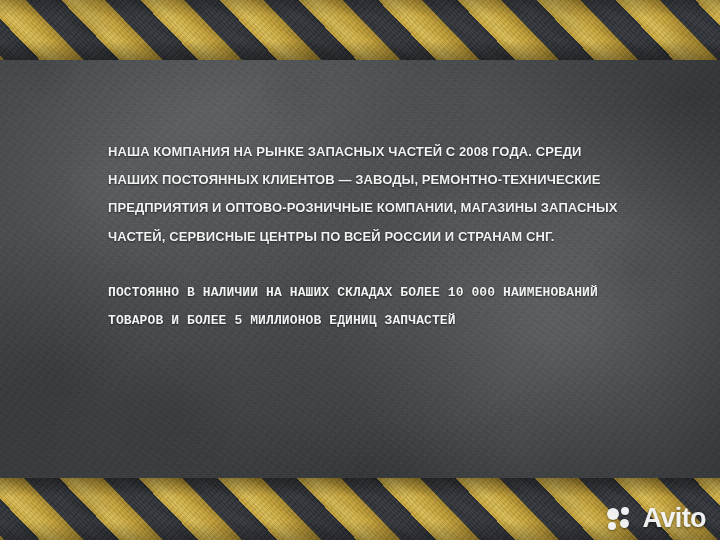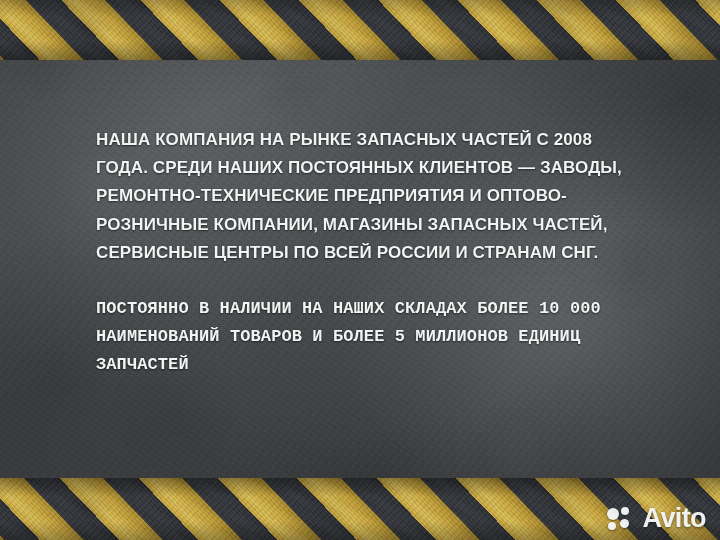--- a/index.html
+++ b/index.html
@@ -120,23 +120,23 @@
 
   
   .copy {
     position: absolute;
     left: 96px;
     top: 126px;
     width: 540px;
   }
 
   .para {
-    margin: 0;
+    margin: 12px;
     color: #f2f3f3;
-    font-size: 17px;
+    font-size: 13px;
     font-weight: bold;
     line-height: 28.2px;
     letter-spacing: 0.1px;
     text-transform: uppercase;
     text-shadow: 0 1px 2px rgba(0,0,0,0.55), 0 0 1px rgba(0,0,0,0.4);
     white-space: pre-line;
   }
   .para + .para { margin-top: 28px; font-family: Liberation Mono, monospace; }
 
   

